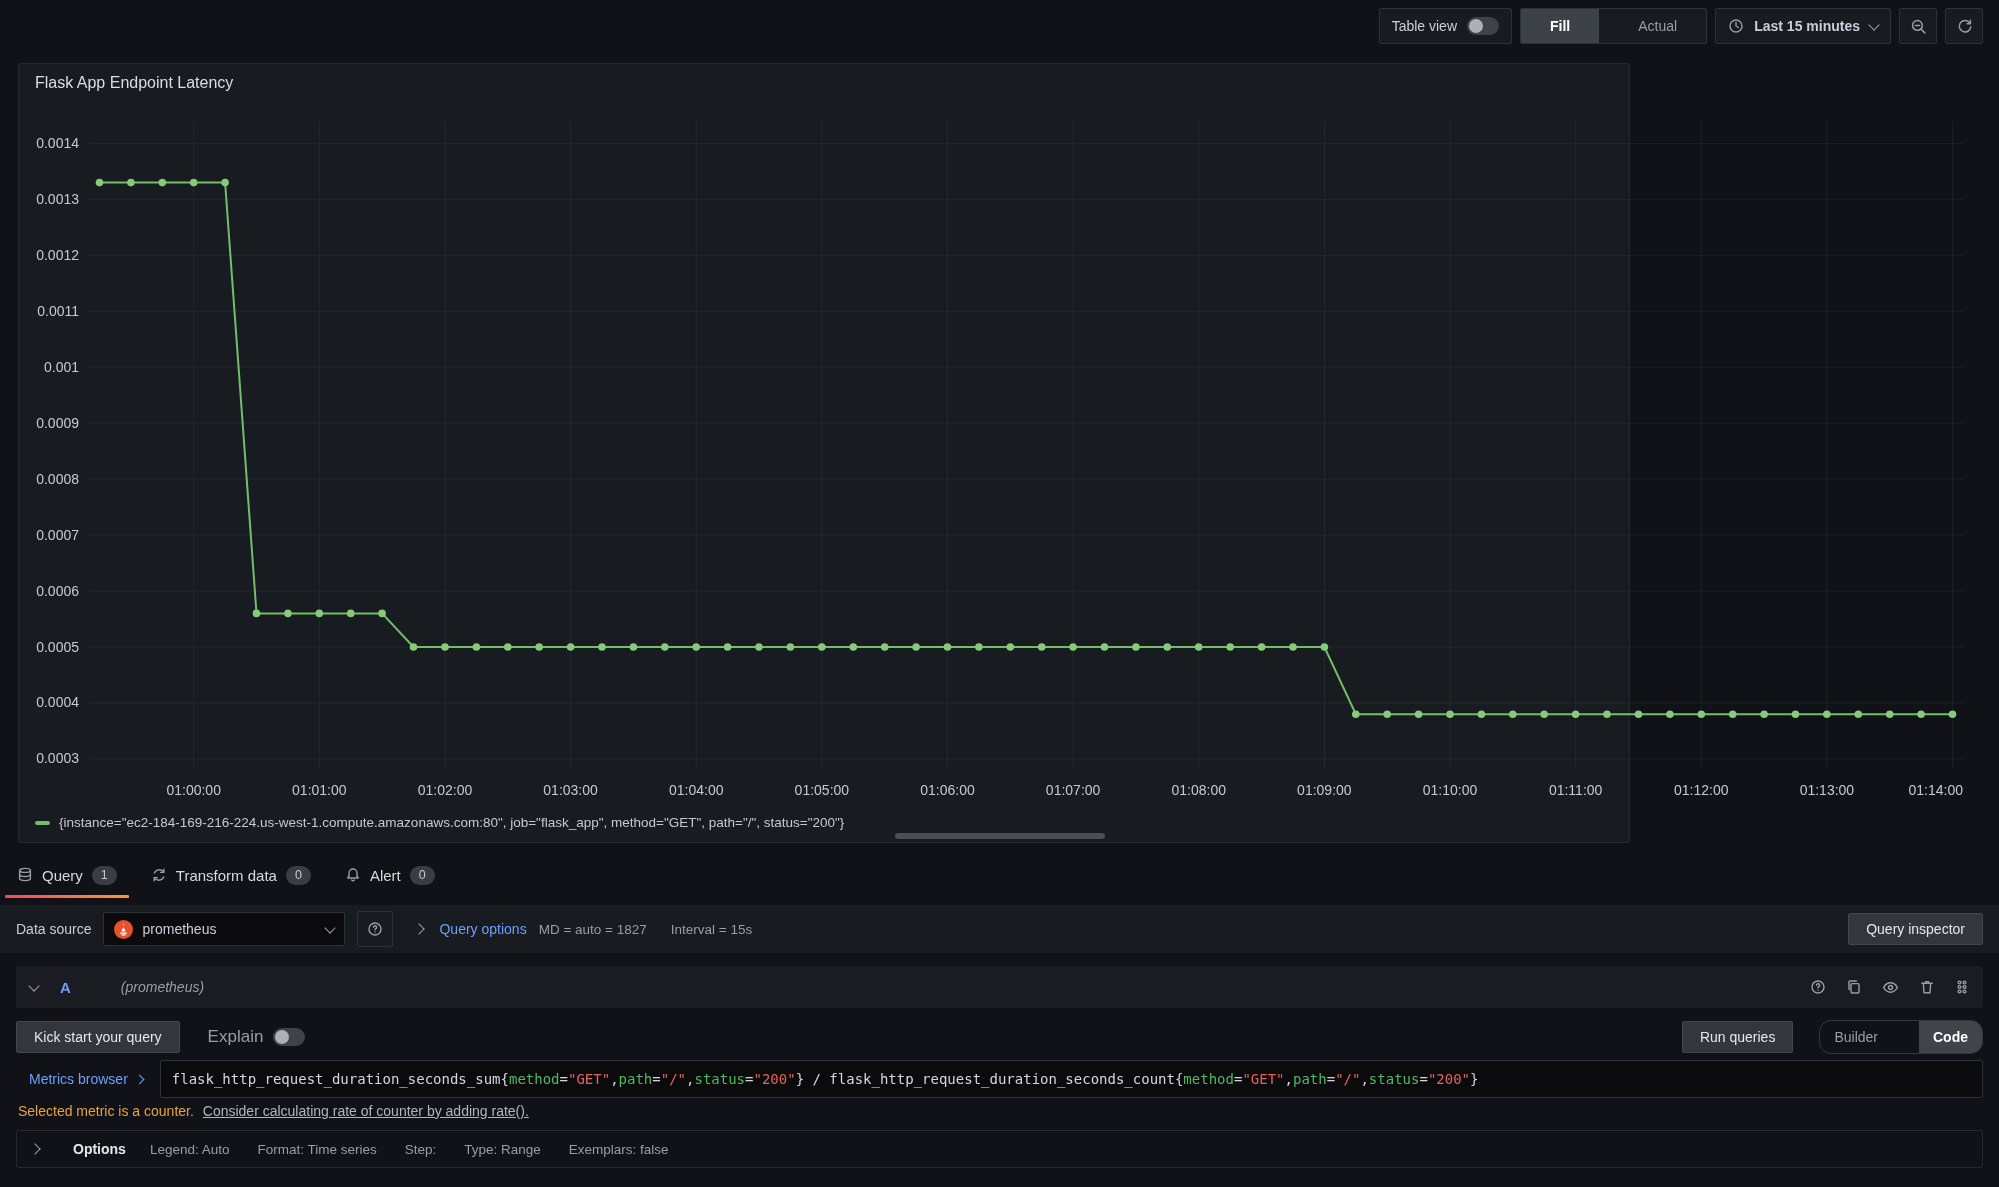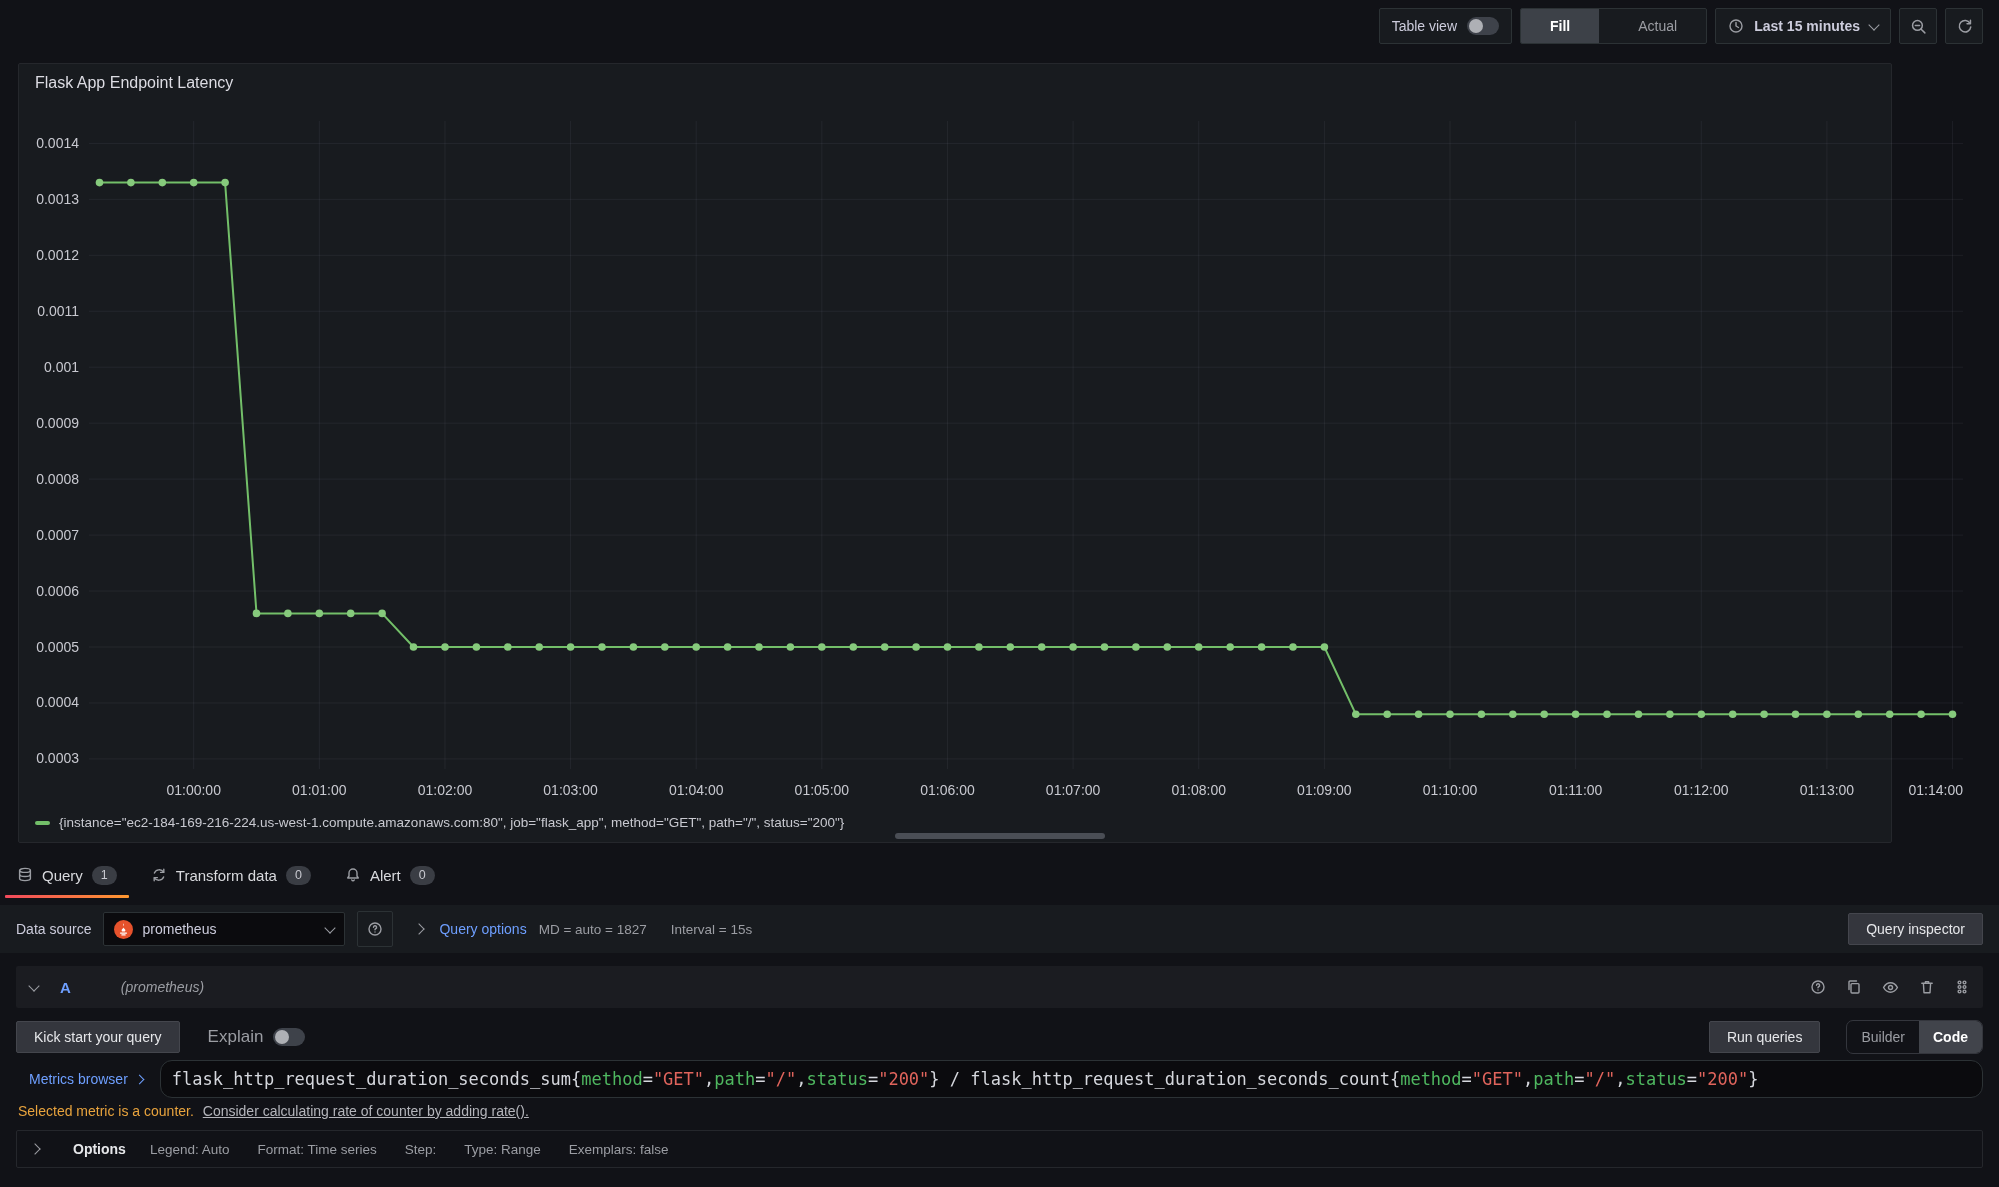--- a/index.html
+++ b/index.html
@@ -17,21 +17,21 @@
   .topbar{position:absolute;top:0;left:0;right:0;height:52px;display:flex;justify-content:flex-end;align-items:center;gap:8px;padding:0 16px;box-sizing:border-box;}
   .tb-box{display:flex;align-items:center;gap:10px;height:36px;background:#181b1f;border:1px solid #2c3235;border-radius:2px;padding:0 12px;font-size:14px;color:#ccccdc;box-sizing:border-box;}
   .seg{padding:0;overflow:hidden;}
   .seg-item{background:transparent;border:none;color:#9b9da3;font-size:14px;height:100%;padding:0 29px;font-family:inherit;cursor:pointer;}
   .seg-item.active{background:#3d4148;color:#fff;font-weight:600;}
   .switch{width:32px;height:18px;border-radius:9px;background:#3e424a;position:relative;display:inline-block;cursor:pointer;flex:none;}
   .switch .knob{position:absolute;left:2px;top:2px;width:14px;height:14px;border-radius:50%;background:#aeb0b5;}
   .timepicker{font-weight:600;cursor:pointer;}
   .icon-btn{width:38px;padding:0;justify-content:center;cursor:pointer;}
   
-  .panel{position:absolute;left:18px;top:63px;width:1874px;height:780px;background:#181b1f;border:1px solid #25272c;border-radius:2px;box-sizing:border-box;}
+  .panel{position:absolute;left:18px;top:63px;width:1612px;height:780px;background:#181b1f;border:1px solid #25272c;border-radius:2px;box-sizing:border-box;}
   .panel-title{position:absolute;left:16px;top:10px;font-size:16px;font-weight:500;color:#dcdce3;}
   .chart-svg{position:absolute;left:8px;top:38px;}
   .chart-svg text{font-family:"Liberation Sans",sans-serif;}
   .legend{position:absolute;left:16px;bottom:12px;display:flex;align-items:center;gap:9px;font-size:13.5px;color:#c8c9d0;}
   .legend-marker{width:15px;height:4px;border-radius:2px;background:#73bf69;flex:none;}
   
   .resize-pill{position:absolute;top:833px;left:50%;transform:translateX(-50%);width:210px;height:6px;border-radius:3px;background:#4a4e55;cursor:row-resize;}
   
   .tabs{position:absolute;top:852px;left:0;right:0;height:46px;display:flex;align-items:stretch;padding-left:5px;gap:10px;}
   .tab{display:flex;align-items:center;gap:9px;padding:0 12px;position:relative;color:#d8d9dd;font-size:15px;cursor:pointer;}
@@ -49,27 +49,27 @@
   .btn{background:#34363d;border:1px solid #44464d;border-radius:2px;color:#e6e7ea;font-size:14px;font-weight:500;padding:7px 17px;font-family:inherit;cursor:pointer;}
   
   .query-head{position:absolute;top:966px;left:16px;right:16px;height:42px;background:#1b1c21;border-radius:2px;display:flex;align-items:center;padding:0 14px;gap:22px;box-sizing:border-box;}
   .refid{color:#6e9fff;font-size:15px;font-weight:600;}
   .ds-hint{color:#9b9da3;font-style:italic;font-size:14px;margin-left:28px;}
   .head-icons{margin-left:auto;display:flex;align-items:center;gap:20px;}
   .head-icons .icon{cursor:pointer;}
   
   .kick-row{position:absolute;top:1020px;left:16px;right:16px;height:34px;display:flex;align-items:center;gap:18px;}
   .explain{display:flex;align-items:center;gap:10px;color:#9b9da3;font-size:17px;margin-left:10px;}
-  .seg2{display:flex;align-items:center;border:1px solid #34363d;border-radius:7px;height:34px;box-sizing:border-box;overflow:hidden;}
+  .seg2{display:flex;align-items:center;border:1px solid #34363d;border-radius:12px;height:34px;box-sizing:border-box;overflow:hidden;gap:27px;}
   .seg2-item{background:transparent;border:none;color:#9b9da3;font-size:14px;height:100%;padding:0 14px;font-family:inherit;cursor:pointer;}
   .seg2-item.active{background:#41444b;color:#fff;font-weight:600;}
   
   .code-row{position:absolute;top:1060px;left:16px;right:16px;height:38px;display:flex;align-items:stretch;}
   .metrics-browser{display:flex;align-items:center;gap:8px;padding:0 17px 0 13px;color:#6e9fff;font-size:14px;font-weight:500;cursor:pointer;}
-  .code-input{flex:1;display:flex;align-items:center;background:#0b0b0e;border:1px solid #2c3235;border-radius:12px;padding:0 11px;font-family:"DejaVu Sans Mono",monospace;font-size:17px;color:#d5d7dd;white-space:pre;overflow:hidden;}
+  .code-input{flex:1;display:flex;align-items:center;background:#0b0b0e;border:1px solid #2c3235;border-radius:2px;padding:0 11px;font-family:"DejaVu Sans Mono",monospace;font-size:14px;color:#d5d7dd;white-space:pre;overflow:hidden;}
   .tok-plain{color:#d5d7dd;}
   .tok-label{color:#4fb860;}
   .tok-string{color:#e0645c;}
   
   .warning-row{position:absolute;top:1103px;left:18px;font-size:14px;}
   .warn-text{color:#e8a33d;}
   .warn-link{color:#b4b5bb;text-decoration:underline;cursor:pointer;margin-left:5px;}
   
   .options-row{position:absolute;top:1130px;left:16px;right:16px;height:38px;border:1px solid #25272c;border-radius:2px;display:flex;align-items:center;gap:28px;padding:0 14px;box-sizing:border-box;font-size:14px;cursor:pointer;}
   .options-row .title{color:#e6e7ea;font-weight:600;margin-left:6px;}

